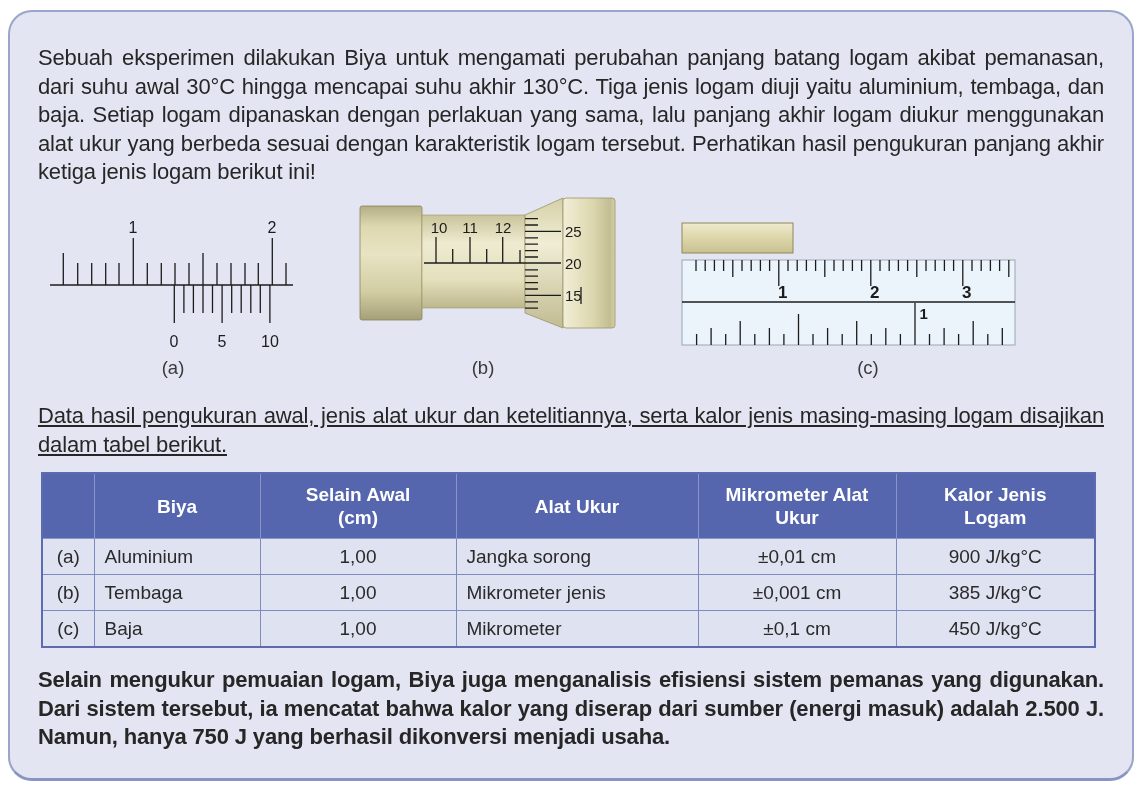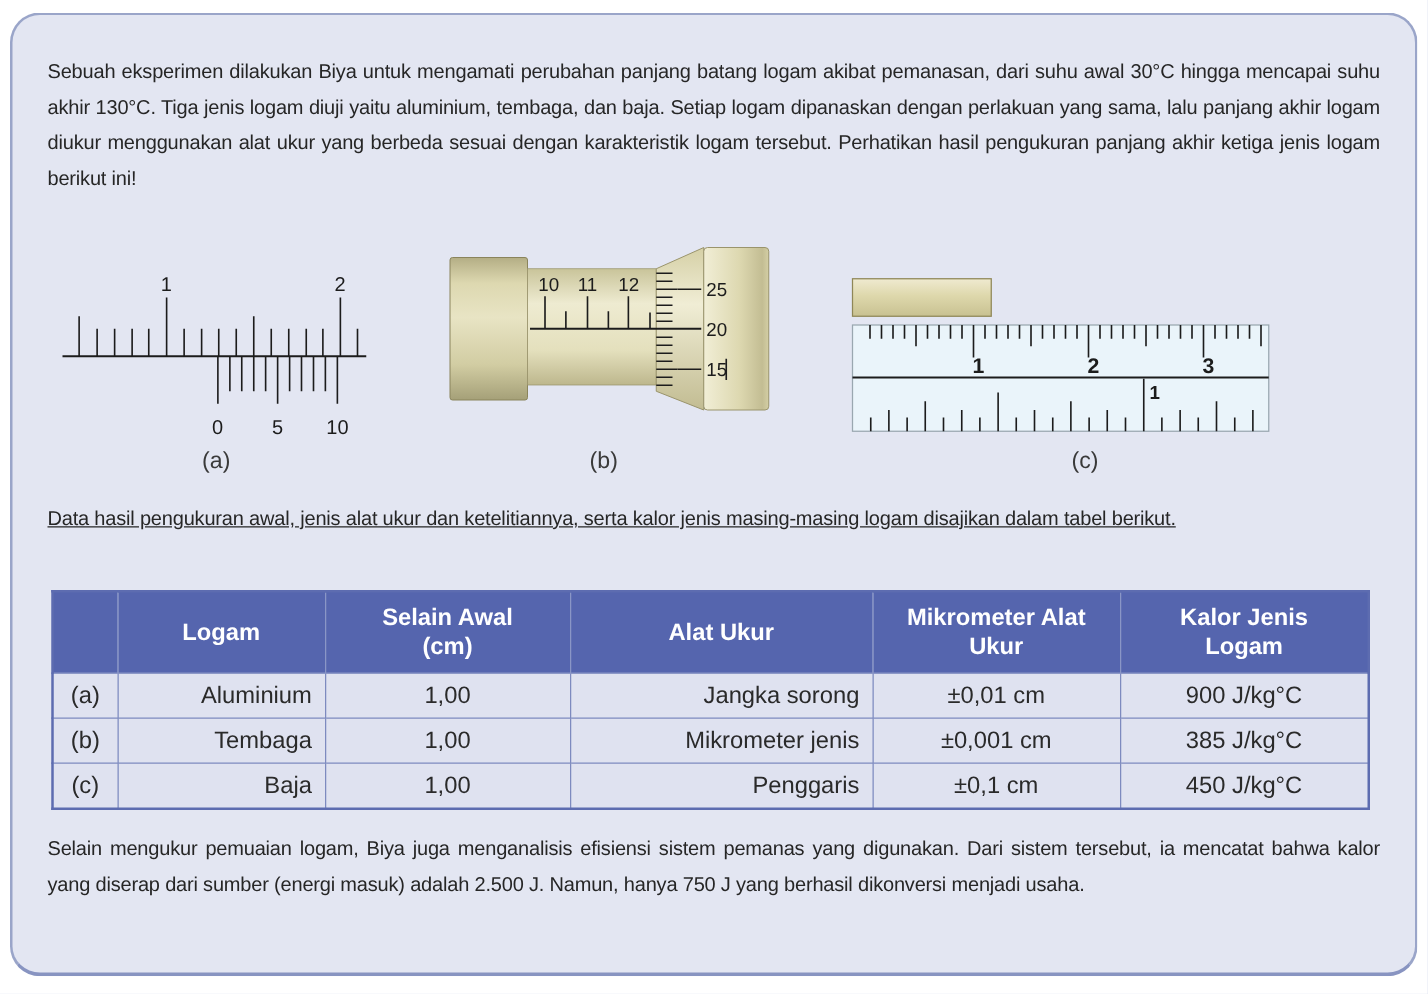--- a/index.html
+++ b/index.html
@@ -9,26 +9,26 @@
     overflow:hidden;
   }
   .card{
     position:absolute;left:8px;top:10px;width:1126px;height:771px;
     box-sizing:border-box;background:#e3e6f2;
     border:2px solid #9aa5c9;border-bottom:3px solid #8894c1;
     border-radius:24px;
   }
   .para{
     position:absolute;left:38px;width:1066px;
-    font-size:16px;line-height:28.6px;letter-spacing:-0.15px;
+    font-size:22px;line-height:28.6px;letter-spacing:-0.15px;
     text-align:justify;color:#262626;
   }
   #para1{top:44px;}
   #para2{top:402px;text-decoration:underline;}
-  #para3{top:666px;}
+  #para3{top:666px;font-weight:bold;}
   .instr{position:absolute;}
   #instrA{left:40px;top:195px;}
   #instrB{left:355px;top:190px;}
   #instrC{left:675px;top:195px;}
   .caption{
     position:absolute;top:357px;width:140px;text-align:center;
     font-size:18.5px;color:#3a3a3a;
   }
   #capA{left:103px;}
   #capB{left:413px;}
@@ -41,21 +41,21 @@
   table.data th{
     background:#5565ae;color:#ffffff;font-size:19px;font-weight:bold;
     height:64px;line-height:23px;border:1px solid #8a96c6;
     padding:0 24px;text-align:center;vertical-align:middle;
   }
   table.data td{
     background:#dfe2f0;color:#2a2a2a;font-size:19px;height:35px;
     border:1px solid #7d8abf;padding:0 10px;vertical-align:middle;
   }
   td.c{text-align:center;padding:0 4px;}
-  td.l{text-align:right;padding-left:11px;margin-top:48px;}
+  td.l{text-align:left;padding-left:11px;margin-top:48px;}
   svg text{fill:#1c1c1c;}
   svg .tickline{stroke:#1c1c1c;stroke-width:1.3;fill:none;}
   svg .mainline{stroke:#1c1c1c;stroke-width:1.5;fill:none;}
   svg .num{font-size:16px;font-family:"Liberation Sans","DejaVu Sans",sans-serif;}
   svg .num15{font-size:15px;font-family:"Liberation Sans","DejaVu Sans",sans-serif;}
   svg .numb{font-size:17px;font-weight:bold;font-family:"Liberation Sans","DejaVu Sans",sans-serif;}
   svg .numb15{font-size:15px;font-weight:bold;font-family:"Liberation Sans","DejaVu Sans",sans-serif;}
 </style>
 </head>
 <body>
@@ -160,21 +160,21 @@
     <col style="width:52px">
       <col style="width:166px">
       <col style="width:196px">
     <col style="width:242px">
       <col style="width:198px">
       <col style="width:199px">
   </colgroup>
   <thead>
     <tr>
       <th></th>
-      <th>Logam</th>
+      <th>Biya</th>
       <th>Selain Awal (cm)</th>
       <th>Alat Ukur</th>
       <th>Mikrometer Alat Ukur</th>
       <th>Kalor Jenis Logam</th>
     </tr>
   </thead>
   <tbody>
     <tr>
       <td class="c">(a)</td>
       <td class="l">Aluminium</td>
@@ -188,20 +188,20 @@
       <td class="l">Tembaga</td>
       <td class="c">1,00</td>
       <td class="l">Mikrometer jenis</td>
       <td class="c">±0,001 cm</td>
       <td class="c">385 J/kg°C</td>
     </tr>
     <tr>
       <td class="c">(c)</td>
       <td class="l">Baja</td>
       <td class="c">1,00</td>
-      <td class="l">Penggaris</td>
+      <td class="l">Mikrometer</td>
       <td class="c">±0,1 cm</td>
       <td class="c">450 J/kg°C</td>
     </tr>
   </tbody>
 </table>
 
 <div id="para3" class="para">Selain mengukur pemuaian logam, Biya juga menganalisis efisiensi sistem pemanas yang digunakan. Dari sistem tersebut, ia mencatat bahwa kalor yang diserap dari sumber (energi masuk) adalah 2.500 J. Namun, hanya 750 J yang berhasil dikonversi menjadi usaha.</div>
 
 </body></html>

